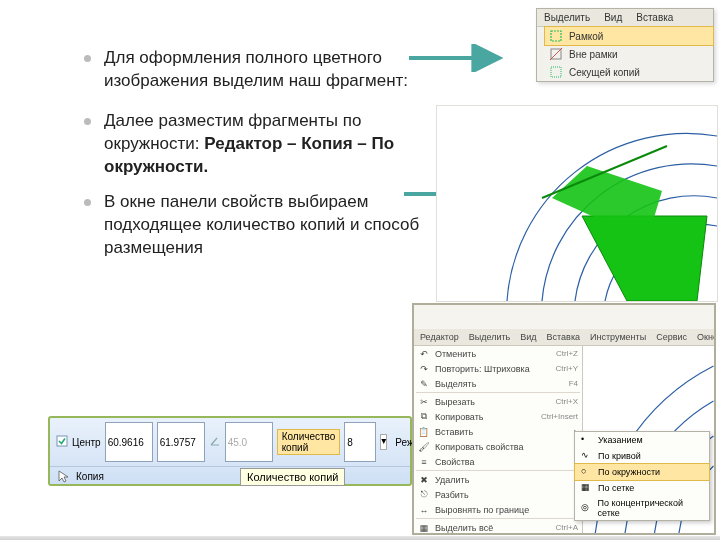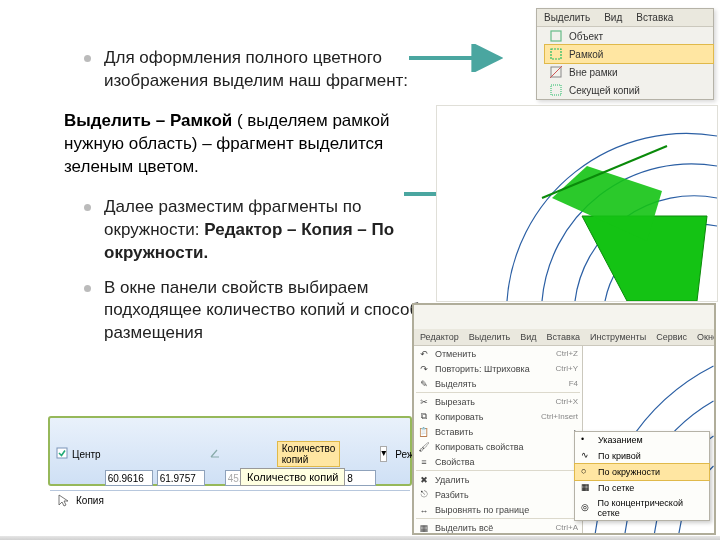--- a/index.html
+++ b/index.html
@@ -98,21 +98,21 @@
     background: linear-gradient(#e9f1fb, #cfe0f5);
     border-radius: 3px;
     font-size: 10px;
   }
   .tbrow1 {
     display: flex; align-items: center; gap: 4px;
     padding: 4px 6px;
   }
   .tbrow1 input[type=text] {
     width: 42px; height: 14px; font-size: 10px; border: 1px solid #8fa2bb;
-    background: #fff; padding: 0 2px; margin-top: 48px;
+    background: #fff; padding: 12px 2px;
   }
   .tbrow1 .sel {
     background: #ffe6a2; border: 1px solid #e0b94a; padding: 1px 4px;
   }
   .tbrow1 .mode { padding: 1px 4px; }
   .tbrow1 .chip { width: 14px; height: 14px; border: 1px solid #aaa; background: #fff; }
   .tbrow2 {
     display: flex; align-items: center; gap: 6px;
     padding: 2px 6px;
     border-top: 1px solid #b7c7dd;
@@ -167,45 +167,34 @@
   }
 </style>
 </head>
 <body>
 
 <div class="slide">
 
   <ul class="bullets">
     <li>Для оформления полного цветного изображения выделим наш фрагмент:</li>
   </ul>
-  <p class="bold-line">
-    <span class="bold">Выделить – Рамкой</span><span> ( выделяем рамкой нужную область) – фрагмент выделится зеленым цветом.</span>
-  </p>
   <ul class="bullets">
     <li>
       <span>Далее разместим фрагменты по окружности: </span><span class="bold">Редактор – Копия – По окружности.</span>
     </li>
     <li>В окне панели свойств выбираем подходящее количество копий и способ размещения</li>
   </ul>
 
   <div class="panel menu1">
     <div class="menubar1">
       <span>Выделить</span>
       <span>Вид</span>
       <span>Вставка</span>
     </div>
     <div class="sub">
-      <div class="mitem">
-        <span class="ico">
-          <svg viewBox="0 0 14 14">
-              <rect x="2" y="2" width="10" height="10" fill="none" stroke="#6b8" stroke-width="1.2"></rect>
-            </svg>
-        </span>
-        <span>Объект</span>
-      </div>
       <div class="mitem sel">
         <span class="ico">
           <svg viewBox="0 0 14 14">
               <rect x="2" y="2" width="10" height="10" fill="none" stroke="#2b6" stroke-width="1.2" stroke-dasharray="2 1"></rect>
             </svg>
         </span>
         <span>Рамкой</span>
       </div>
       <div class="mitem">
         <span class="ico">

